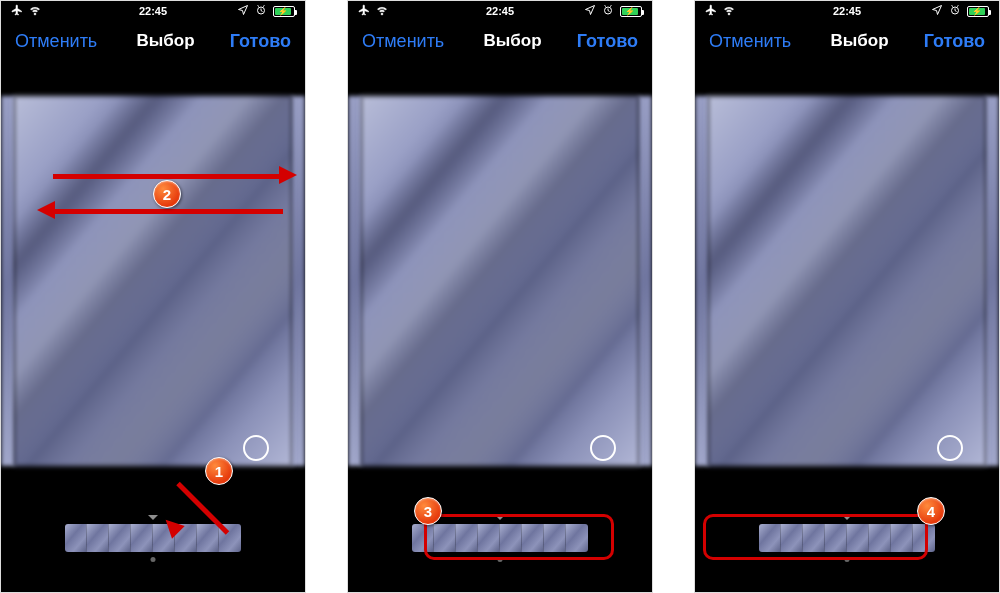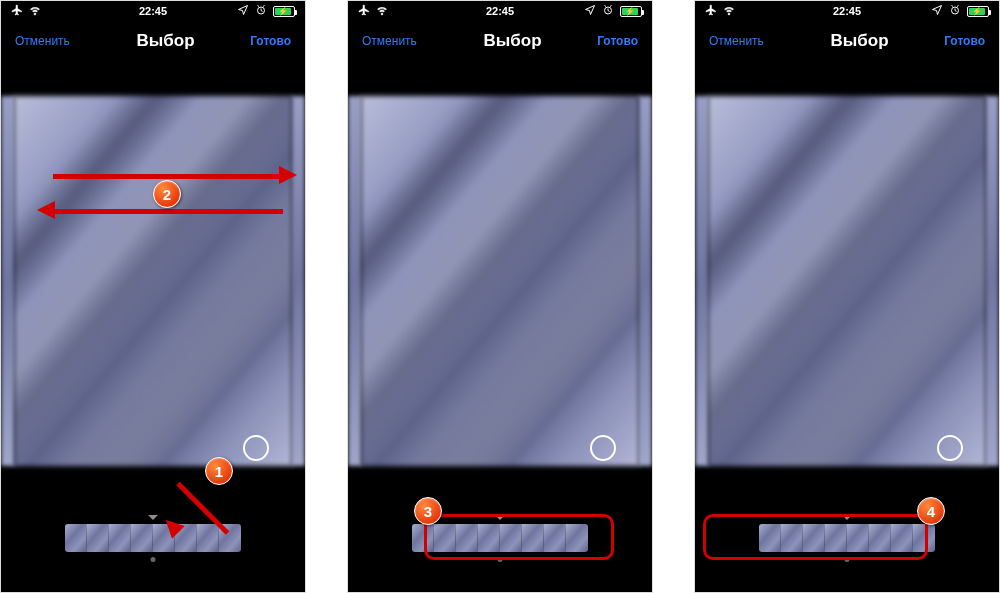--- a/index.html
+++ b/index.html
@@ -38,21 +38,21 @@
     display: flex;
     align-items: center;
     justify-content: space-between;
     padding: 0 14px;
     position: relative;
   }
   .nav-title {
     position: absolute; left: 0; right: 0; text-align: center;
     color: #fff; font-size: 17px; font-weight: 600; pointer-events: none; margin-left: 25px;
   }
-  .nav-btn { color: #2e7cf6; font-size: 12px; cursor: pointer; }
+  .nav-btn { color: #2e7cf6; font-size: 18px; cursor: pointer; }
   .nav-btn.done { font-weight: 700; }
   
   .preview-wrap {
     position: absolute;
     top: 95px;
     left: 0; right: 0;
     height: 370px;
     display: flex;
     justify-content: center;
   }

